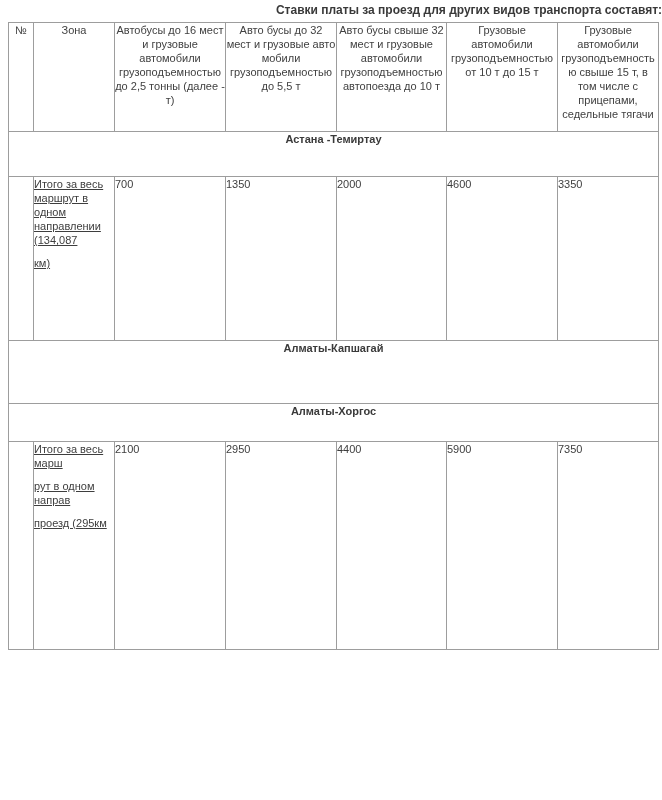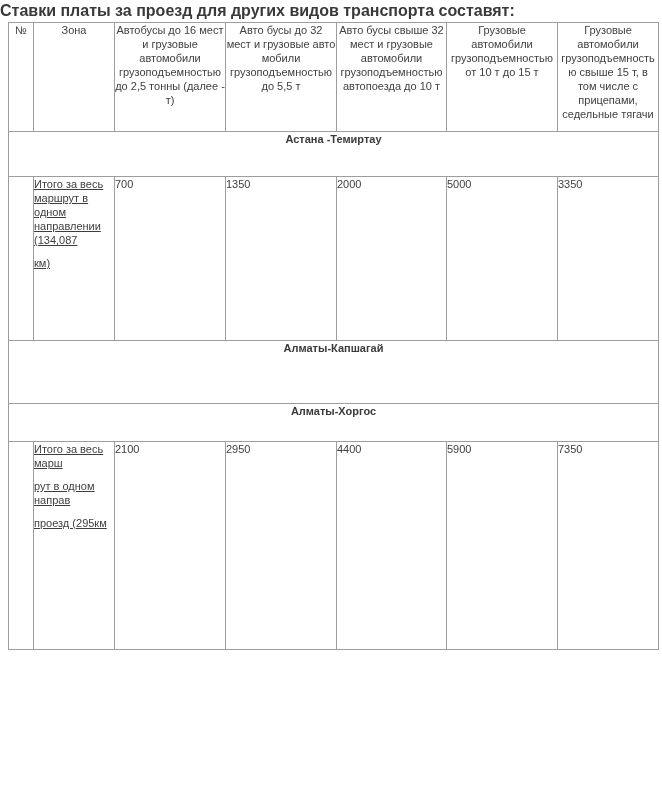--- a/index.html
+++ b/index.html
@@ -2,22 +2,22 @@
 <html><head>
 <meta charset="utf-8">
 <style>
   html, body { margin:0; padding:0; }
   body {
     width:662px; height:800px; background:#ffffff;
     font-family:"Liberation Sans","DejaVu Sans",sans-serif;
     color:#3e3e3e; overflow:hidden;
   }
   .page-title {
-    margin:3px 0 0 0; text-align:left;
-    font-size:16px; font-weight:bold; line-height:15px; color:#393939;
+    margin:3px 0 0 0; text-align:right;
+    font-size:12px; font-weight:bold; line-height:15px; color:#393939;
   }
   table.rates {
     border-collapse:collapse; table-layout:fixed;
     width:650px; margin:4px 0 0 8px;
   }
   table.rates td {
     border:1px solid #9d9d9d; vertical-align:top;
     font-size:11px; line-height:14px; padding:0;
     box-sizing:border-box; overflow:hidden;
     word-wrap:break-word;
@@ -65,21 +65,21 @@
     </tr>
     <tr class="row-0">
       <td></td>
       <td class="zone-cell">
         <p>Итого за весь маршрут в одном направлении (134,087</p>
         <p>км)</p>
       </td>
       <td class="val-cell">700</td>
       <td class="val-cell">1350</td>
       <td class="val-cell">2000</td>
-      <td class="val-cell">5000</td>
+      <td class="val-cell">4600</td>
       <td class="val-cell">3350</td>
     </tr>
 
     <tr>
       <td class="section-cell sec-1" colspan="7">Алматы-Капшагай</td>
     </tr>
 
     <tr>
       <td class="section-cell sec-2" colspan="7">Алматы-Хоргос</td>
     </tr>

